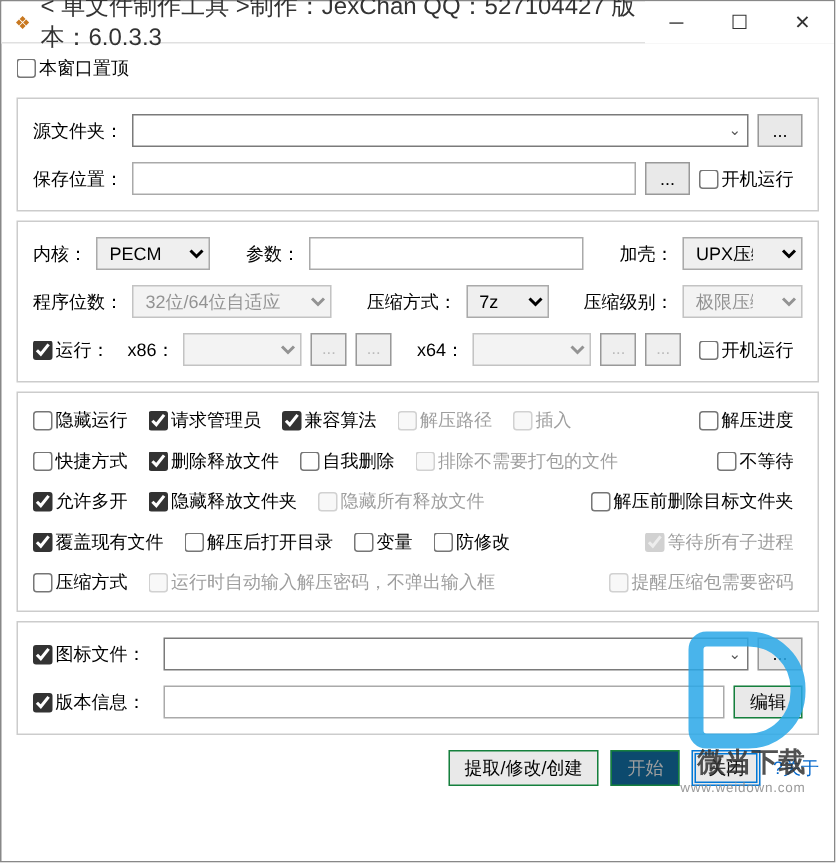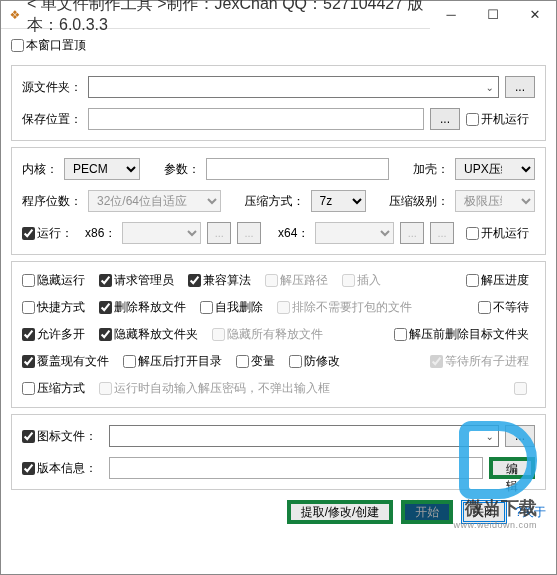--- a/index.html
+++ b/index.html
@@ -17,21 +17,21 @@
 label.lbl { white-space: nowrap; }
 input[type=checkbox] { width: 13px; height: 13px; margin: 0 2px 0 0; vertical-align: middle; accent-color: #333; }
 .chklbl { display: inline-flex; align-items: center; white-space: nowrap; margin-right: 6px; }
 .chklbl.disabled { color: #9e9e9e; }
 input.txt, select.sel { height: 22px; border: 1px solid #aaa; background: #fff; font-size: 12px; padding: 0 4px; font-family: inherit; }
 select.sel { background: #efefef; padding-right: 16px; }
 select.sel:disabled { background: #efefef; color: #666; }
 .combo { flex: 1; height: 22px; border: 1px solid #7a7a7a; background: #fff; display: flex; align-items: center; padding: 0 4px; }
 .combo .arrow { margin-left: auto; font-size: 10px; color: #555; }
 .btn-browse { width: 30px; height: 22px; border: 1px solid #999; background: #e9e9e9; font-size: 12px; cursor: pointer; display: flex; align-items: center; justify-content: center; }
-.btn { height: 24px; padding: 0 10px; border: 4px solid #15803d; background: #e9e9e9; font-size: 12px; cursor: pointer; font-family: inherit;}
+.btn { height: 24px; padding: 0 10px; border: 1px solid #15803d; background: #e9e9e9; font-size: 12px; cursor: pointer; font-family: inherit;}
 .btn:disabled { color: #9e9e9e; background: #0c4a6e;}
 .btn-small{ width: 28px; height: 22px; border: 1px solid #999; background: #e9e9e9; font-size: 11px; display: flex; align-items: center; justify-content: center; cursor: pointer;}
 .btn-small:disabled { color: #bbb; background: #efefef;}
 .options-group { display: flex; flex-direction: column; }
 .opt-row { display: flex; flex-wrap: nowrap; gap: 4px 8px; align-items: center;}
 .footer { display: flex; justify-content: flex-end; align-items: center; gap: 8px; padding: 4px 0 0 0;}
 .link { color: #0066cc; cursor: pointer; text-decoration: none;}
 .watermark { position: absolute; right: 20px; bottom: 45px; pointer-events: none; opacity: 0.85; }
 .watermark .d { width: 78px; height: 78px; border: 10px solid #2aa8e8; border-radius: 12px 38px 38px 12px; border-left-width: 10px; display:inline-block;}
 .watermark .txt { font-size: 18px; font-weight: bold; color: #333; text-align: right; margin-top: -6px;}
@@ -223,20 +223,21 @@
               <input type="checkbox" style="">
               <span>压缩方式</span>
             </label>
         <label class="chklbl disabled">
               <input type="checkbox" disabled="" style="">
               <span>运行时自动输入解压密码，不弹出输入框</span>
             </label>
         <span style="flex:1"></span>
         <label class="chklbl disabled">
               <input type="checkbox" disabled="" style="">
+              <span>提醒压缩包需要密码</span>
             </label>
       </div>
     </div>
 
     <div class="group">
       <div class="row">
         <label class="chklbl">
               <input type="checkbox" checked="" style="">
               <span>图标文件：</span>
             </label>

